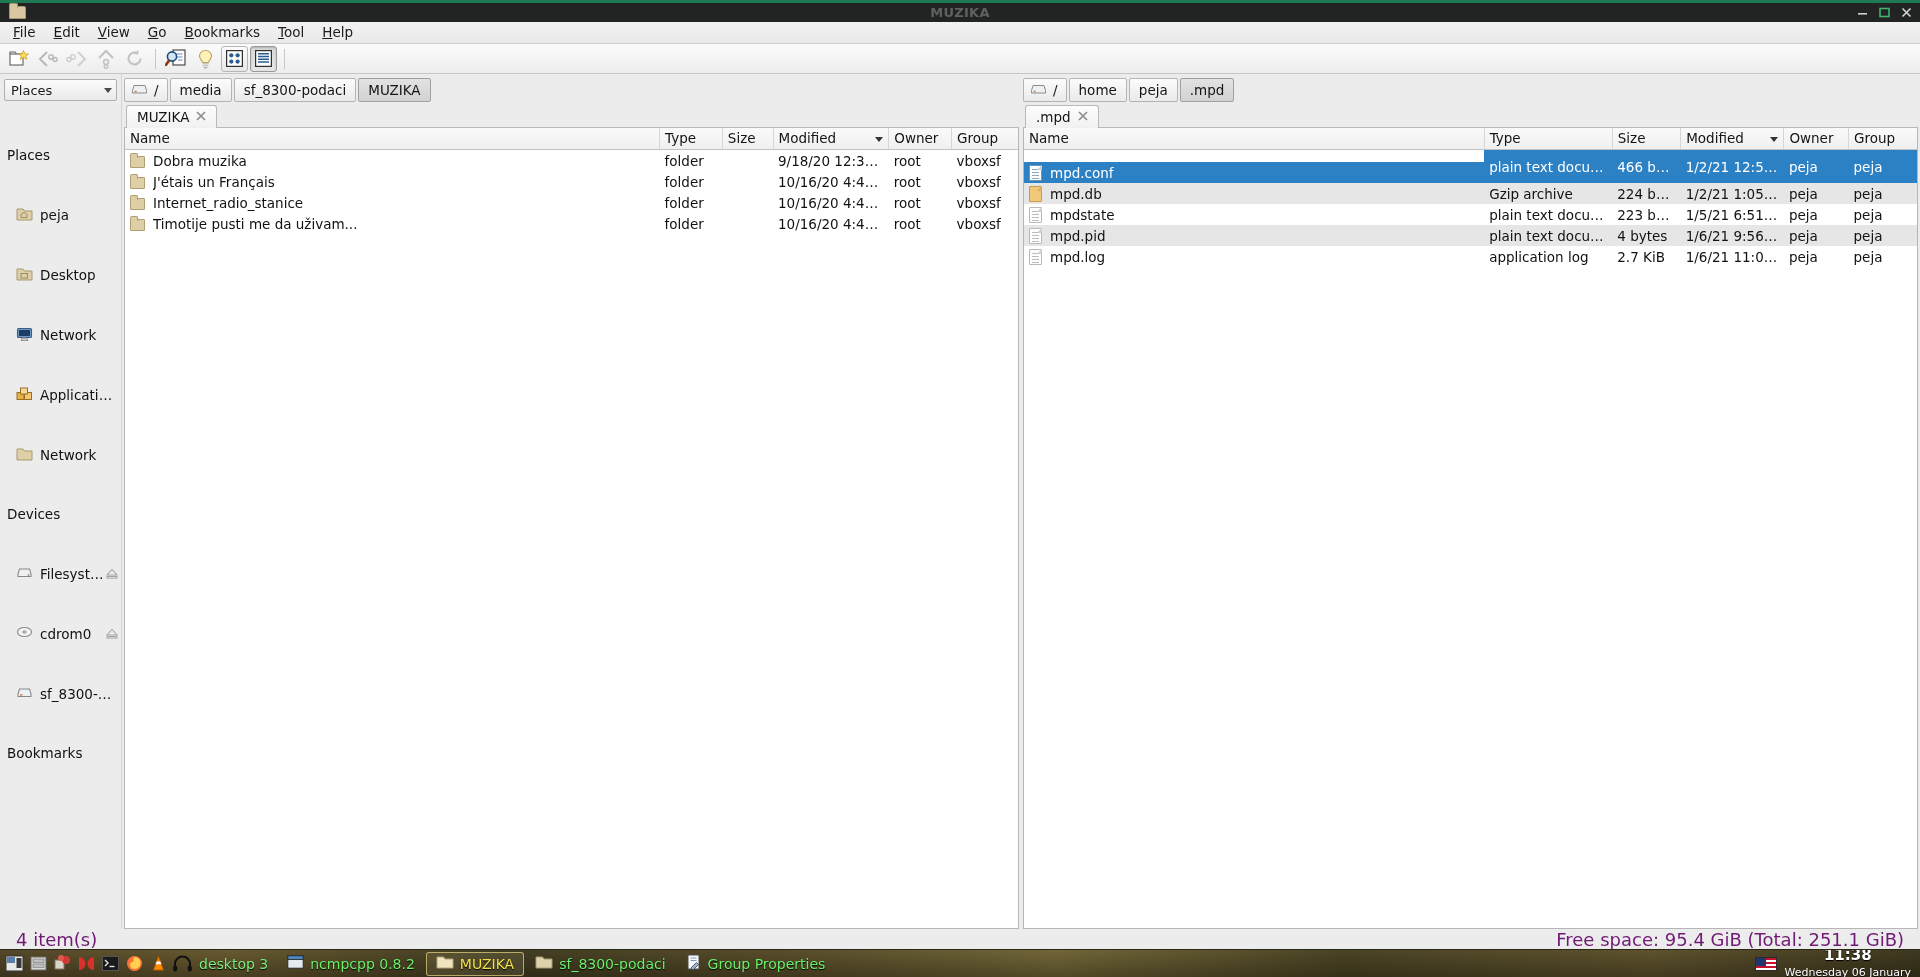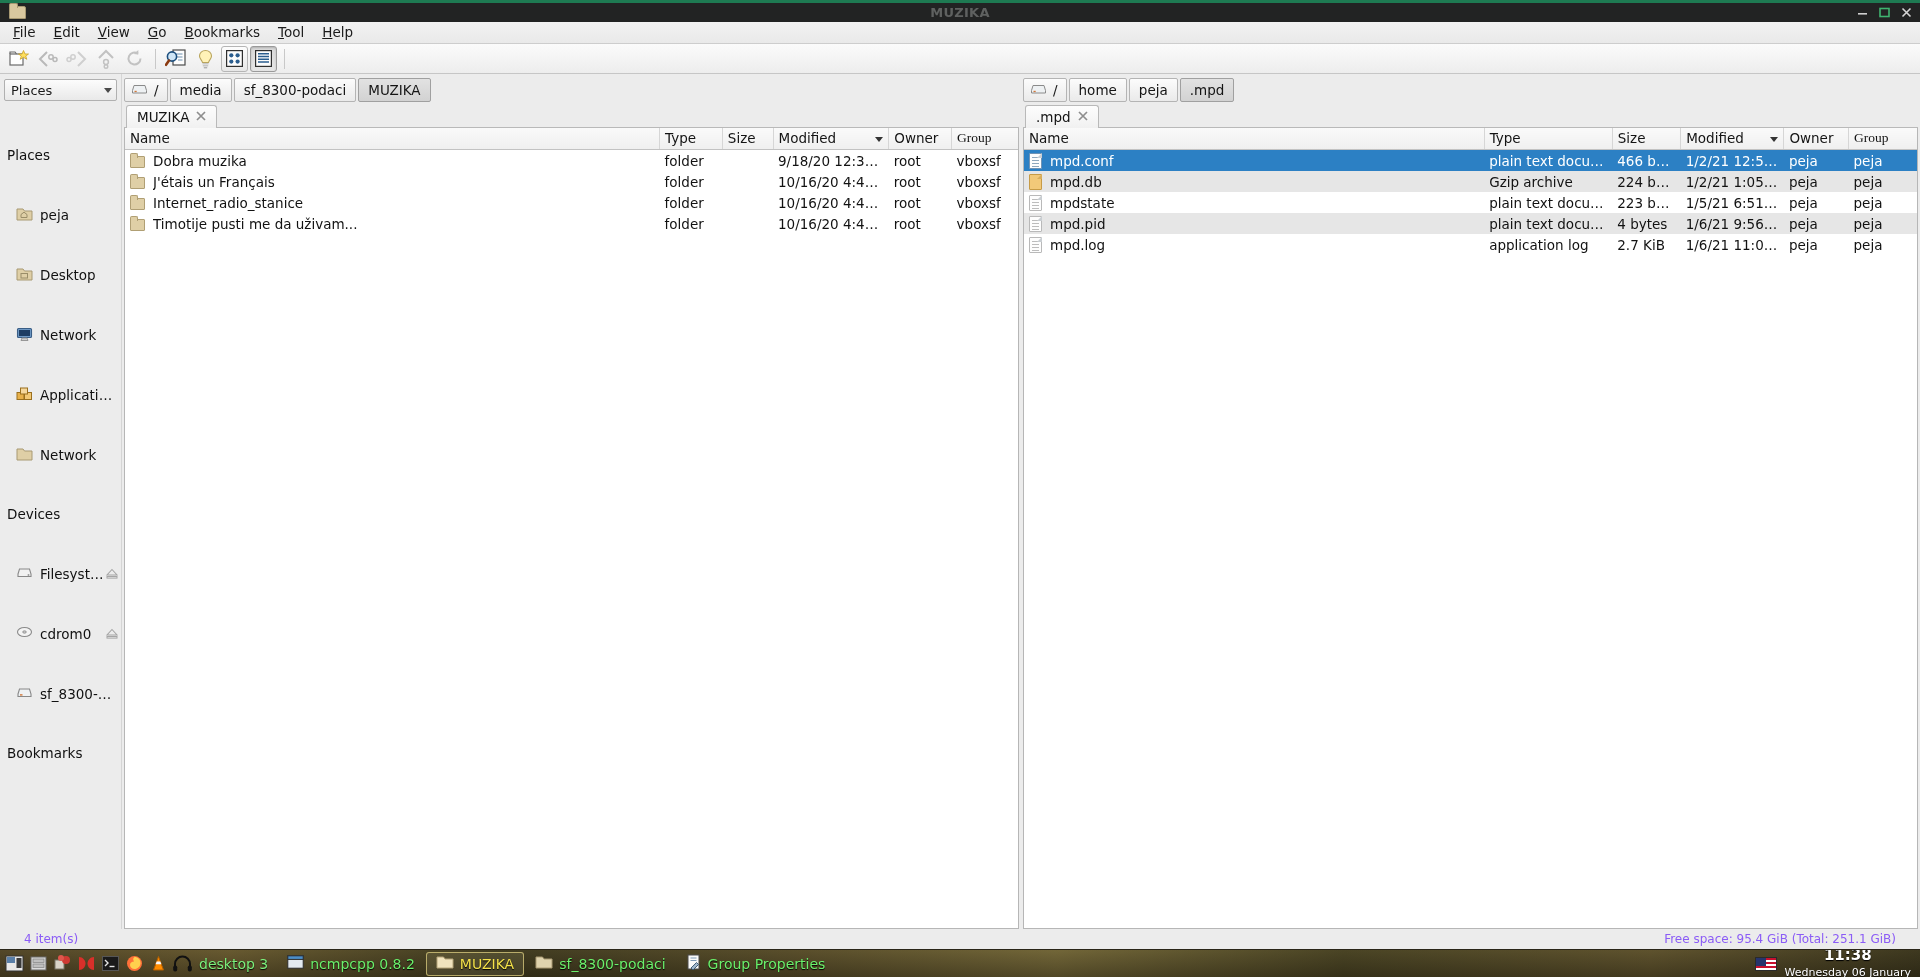--- a/index.html
+++ b/index.html
@@ -210,35 +210,35 @@
     font-weight: normal;
     font-size:13.5px;
     color:#141414;
     text-align:left;
     padding: 2px 5px 3px 5px;
     height: 21px;
     position:relative;
     cursor:default;
     margin-top:28px;
   }
-  table.flist thead th:last-child { border-right:none;font-family:Liberation Serif, serif; }
+  table.flist thead th:last-child { border-right:none; }
   table.flist thead th .sortarrow {
     position:absolute; right:5px; top:9px;
     width:0;height:0;border-left:4px solid transparent;border-right:4px solid transparent;
     border-top:5px solid #333;
   }
   table.flist tbody td {
     font-size:13.5px; color:#121212;
     padding: 2px 5px;
     height: 21px;
     white-space:nowrap; overflow:hidden; text-overflow:ellipsis;
     cursor:default;
   }
   tr.row.alt td { background:#e6e6e6; }
-  tr.row.sel td { background:#2c80c4; color:#fff; }
+  tr.row.sel td { background:#2c80c4; color:#fff;margin-top:12px; }
   td.namecell { display:flex; align-items:center; gap:8px; }
   td.namecell .nm { overflow:hidden; text-overflow:ellipsis; }
 
   
   .ic-folder {
     width:15px;height:12px;flex:0 0 auto;
     background:#dfcfa6;border:1px solid #b09f74;border-radius:1px;
     position:relative; margin-top:2px;
   }
   .ic-folder:before{
@@ -270,22 +270,22 @@
   .ic-zip:after{
     content:"";position:absolute;right:-1px;top:-1px;
     border-width:0 0 5px 5px; border-style:solid;
     border-color: transparent transparent #d8ae5c transparent;
   }
 
   
   .statusbar {
     height: 20px; min-height:20px;
     display:flex; align-items:center;
-    padding: 0 24px;
-    font-size:12px; color:#8b5cf6;
+    padding: 0 16px;
+    font-size:18px; color:#701a75;
     background:#ececec;
   }
   .statusbar .right { margin-left:auto; }
 
   
   .taskbar {
     height: 28px; min-height:28px;
     display:flex; align-items:center;
     background:
       linear-gradient(rgba(40,34,16,.35), rgba(20,16,6,.55)),

